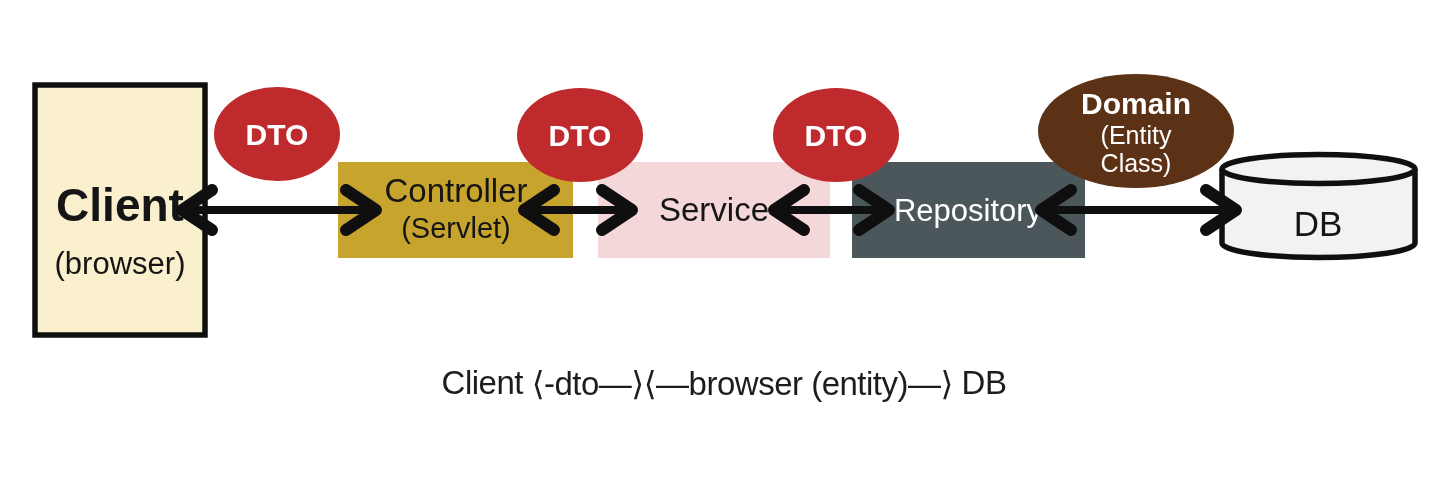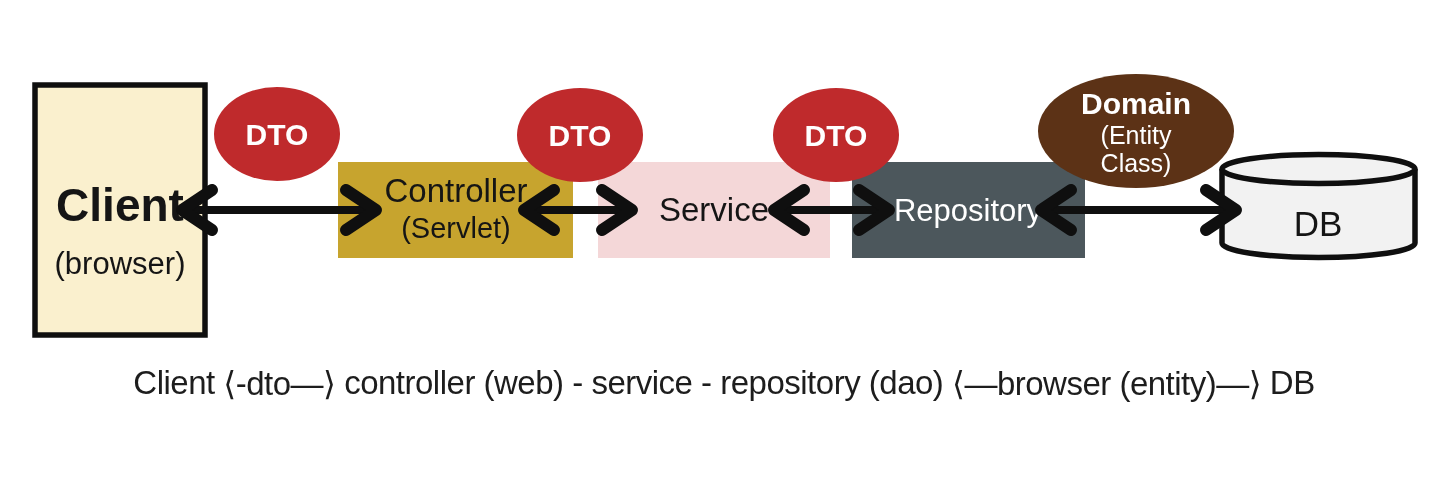--- a/index.html
+++ b/index.html
@@ -101,17 +101,16 @@
       <ellipse cx="1136" cy="131" rx="98" ry="57" fill="#5C3216"></ellipse>
       <text class="white bold" x="1136" y="114" font-size="30">Domain</text>
       <text class="white" x="1136" y="144" font-size="25">(Entity</text>
       <text class="white" x="1136" y="172" font-size="25">Class)</text>
     </g>
   </svg>
 
   <div class="caption">
     <span>Client </span>
     <span class="bold">⟨-dto—⟩</span>
-    <span> controller (web) - service - repository (dao) </span>
     <span class="bold">⟨—browser (entity)—⟩</span>
     <span> DB</span>
   </div>
 </div>
 
 </body></html>

